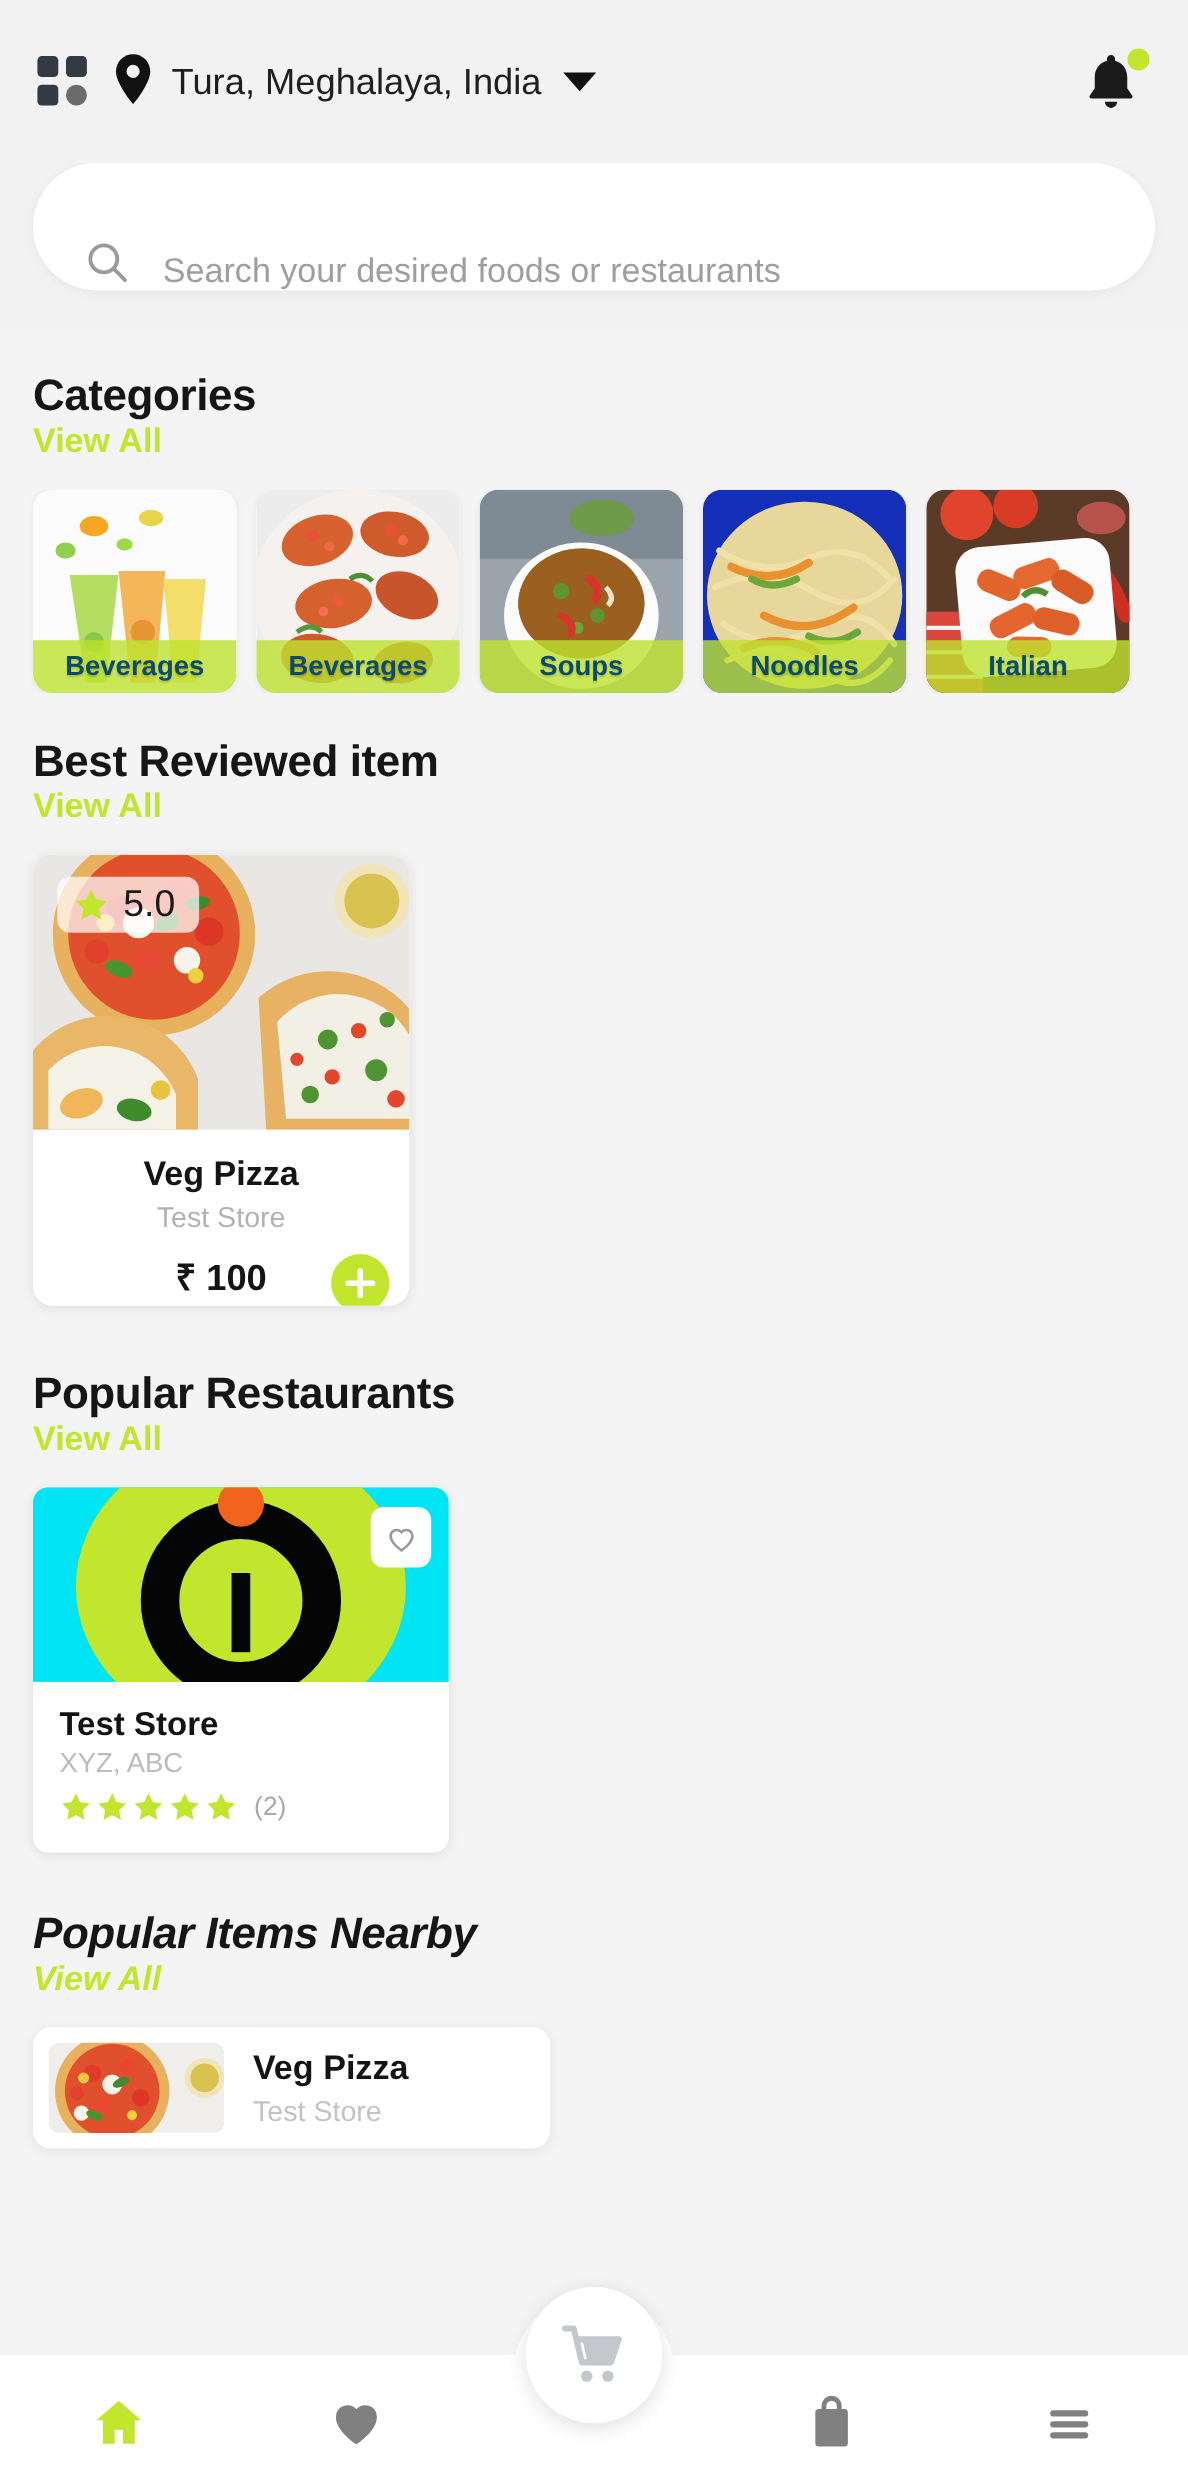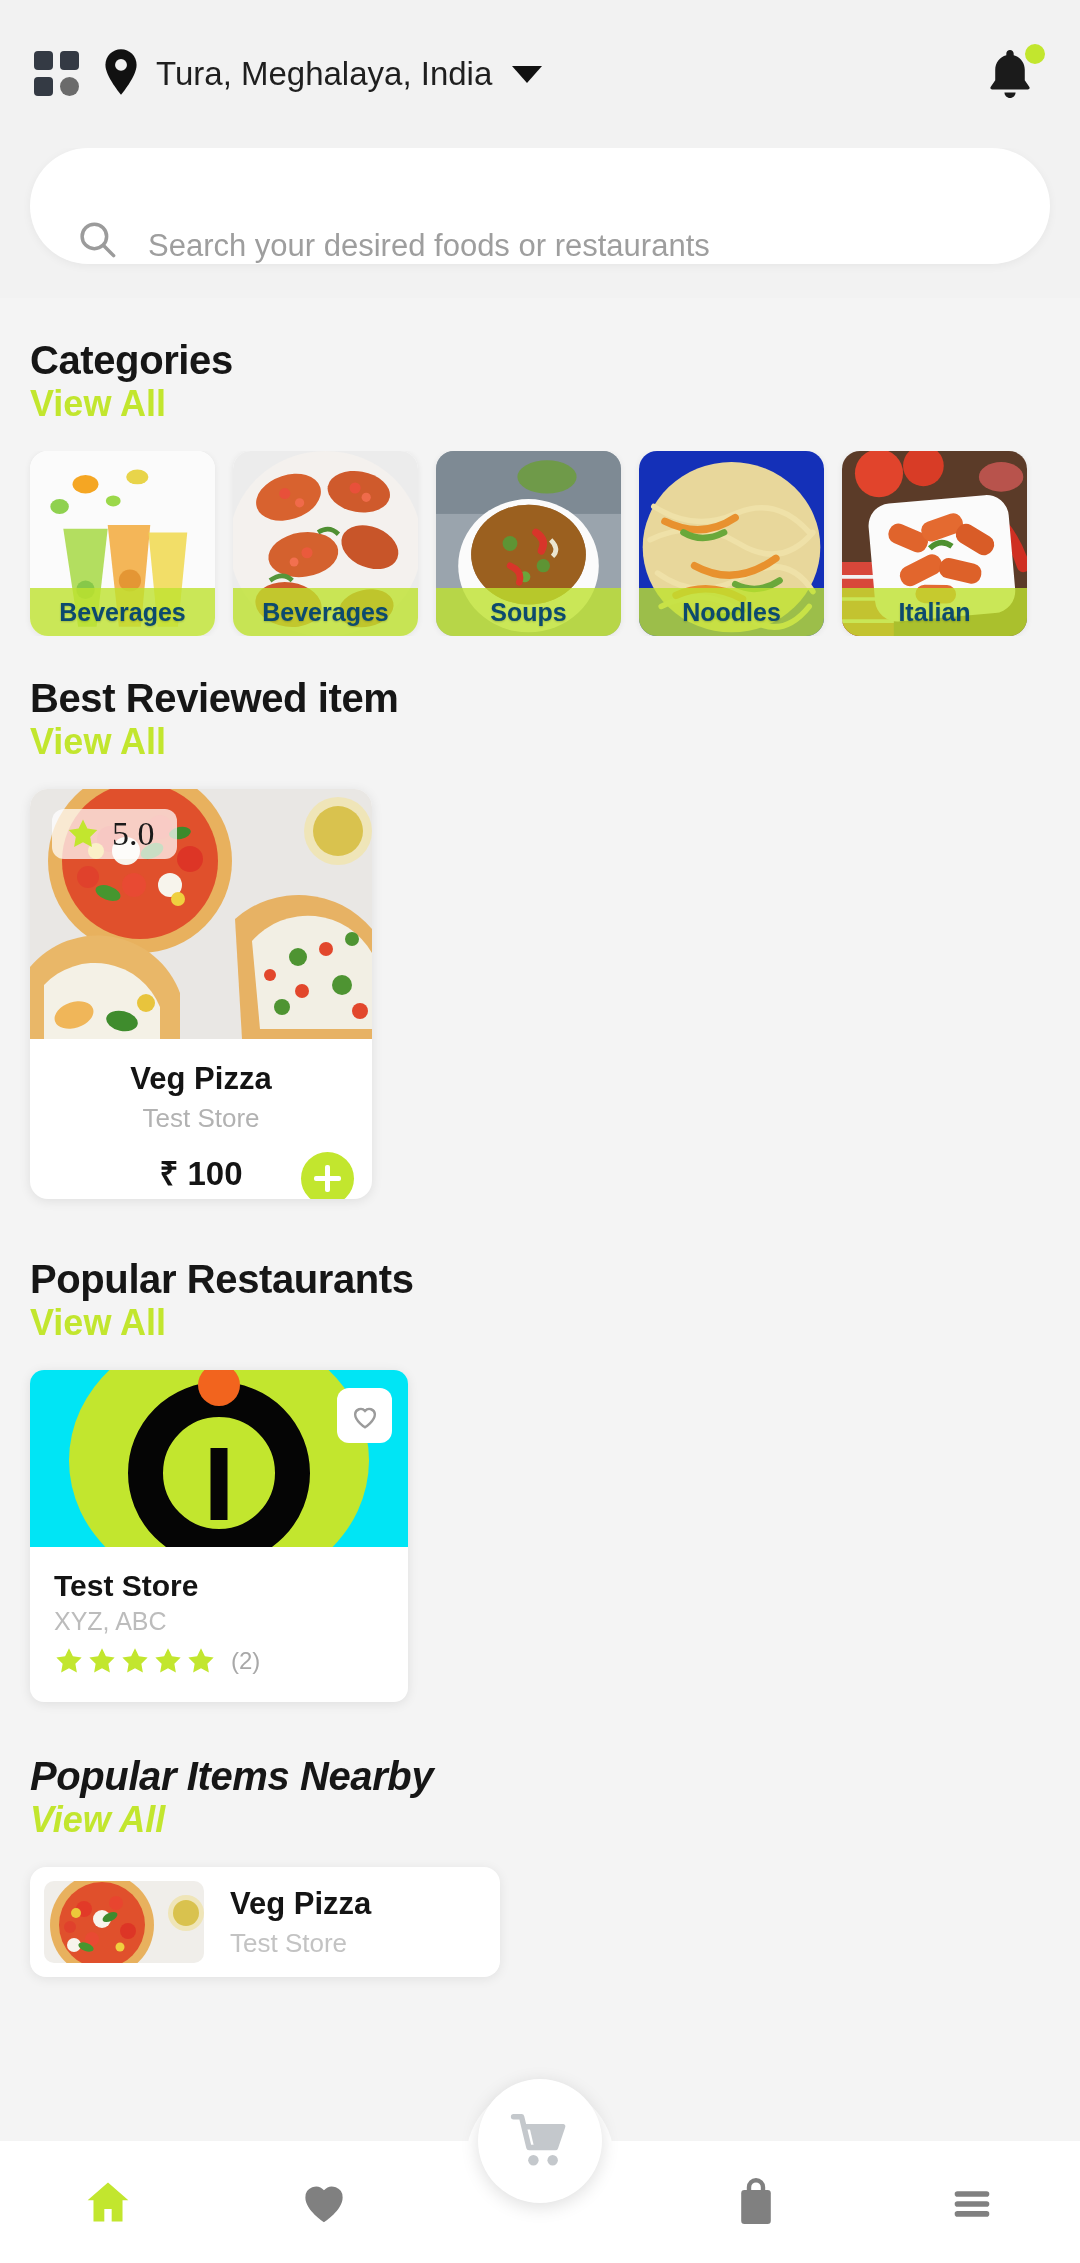--- a/index.html
+++ b/index.html
@@ -60,21 +60,21 @@
     font-size:31px; color:#555; margin-left:30px; flex:1;
   }
   .search-input::placeholder { color:#9e9e9e; }
 
   
   .sec-head {
     display:flex; align-items:baseline; justify-content:space-between;
     padding:0 30px; margin-top:40px; margin-bottom:26px;flex-direction:column;
   }
   .sec-title { font-size:40px; font-weight:bold; letter-spacing:-0.4px; color:#161616;}
-  .view-all { font-size:36px; font-weight:bold; color:#c2e62e; }
+  .view-all { font-size:31px; font-weight:bold; color:#c2e62e; }
 
   
   .cat-row { display:flex; gap:18px; padding-left:30px; overflow:hidden; }
   .cat-card {
     width:185px; height:185px; flex:none; border-radius:18px;
     position:relative; overflow:hidden; background:#fff;
     box-shadow:0 1px 6px rgba(0,0,0,0.07);
   }
   .cat-img { position:absolute; inset:0; }
   .cat-label {
@@ -89,21 +89,21 @@
   .food-card {
     margin-left:30px; width:342px; background:#fff; border-radius:18px;
     box-shadow:0 2px 12px rgba(0,0,0,0.09); overflow:hidden; position:relative;
   }
   .food-img { height:250px; position:relative; }
   .rating-badge {
     position:absolute; left:22px; top:20px;
     background:rgba(255,255,255,0.72); border-radius:12px;
     padding:6px 22px 6px 14px; display:flex; align-items:center; gap:12px;
   }
-  .rating-val { font-size:34px; color:#1a1a1a;font-family:Liberation Serif, serif; }
+  .rating-val { font-size:34px; color:#1a1a1a; }
   .food-body { padding:22px 0 30px; text-align:center; position:relative; height:160px;}
   .food-name { font-size:31px; font-weight:bold; color:#141414; }
   .food-store { font-size:26px; color:#b2b2b2; margin-top:6px; }
   .food-price { font-size:33px; font-weight:bold; color:#141414; margin-top:16px; }
   .add-btn {
     position:absolute; right:18px; bottom:-6px;
     width:53px; height:53px; border-radius:50%; background:#c2e62e;
     display:flex; align-items:center; justify-content:center; border:none;
     cursor:pointer;
   }

